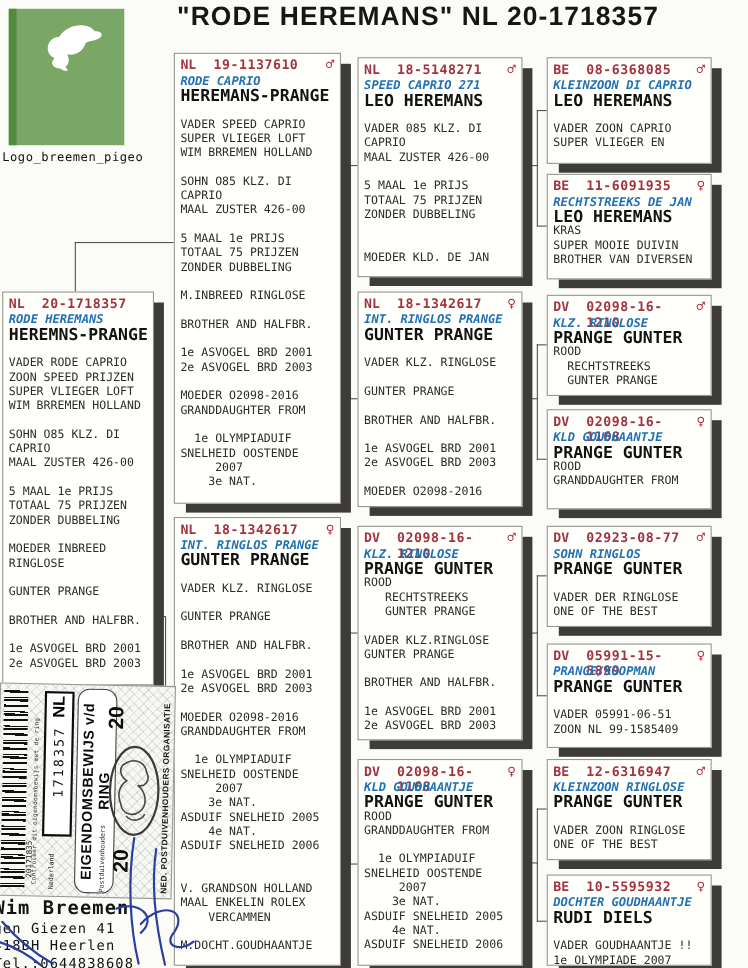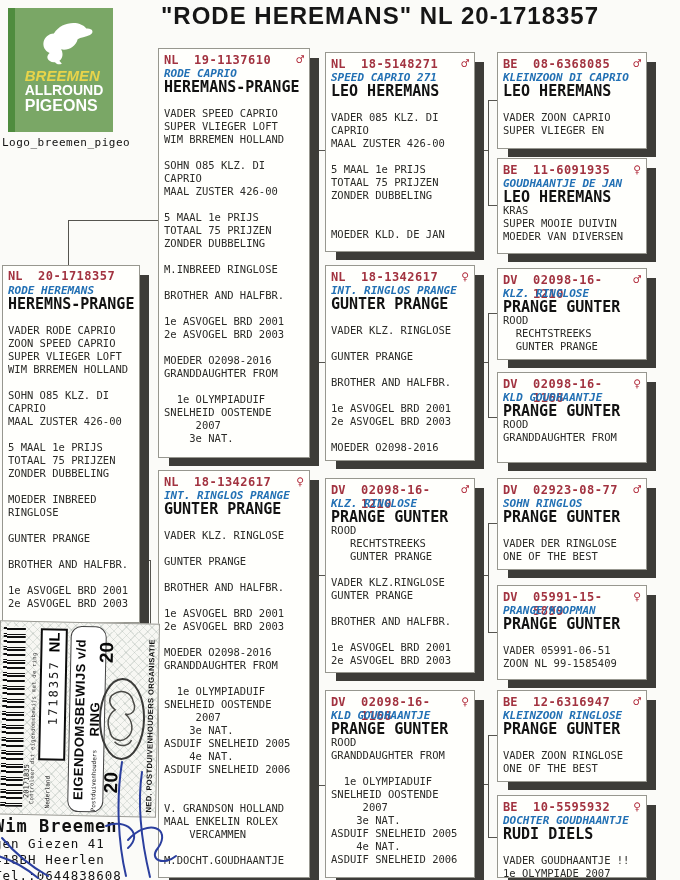--- a/index.html
+++ b/index.html
@@ -94,25 +94,20 @@
 </head>
 <body>
 
 <div class="page-title">"RODE HEREMANS" NL 20-1718357</div>
 
 <div class="logo">
   <svg width="72" height="52" viewBox="0 0 100 72">
     <path fill="#ffffff" d="M30 54 C16 48 20 28 36 27 C46 10 72 8 81 20 C89 19 93 25 86 29 C80 32 73 32 69 35 C66 46 55 51 46 49 C51 58 46 68 36 67 C27 66 24 59 30 54 Z"></path>
     <path fill="#ffffff" d="M38 60 C34 66 40 72 47 69 C44 65 41 62 38 60 Z"></path>
   </svg>
-  <div class="logo-text">
-    <div class="logo-l1">BREEMEN</div>
-    <div class="logo-l2">ALLROUND</div>
-    <div class="logo-l3">PIGEONS</div>
-  </div>
 </div>
 <div class="logo-caption">Logo_breemen_pigeo</div>
 
 <div id="pedigree">
     <div class="seg" style="left: 68px; top: 220px; width: 90px; height: 1px;"></div>
     <div class="seg" style="left: 68px; top: 220px; width: 1px; height: 46px;"></div>
     <div class="seg" style="left: 140px; top: 560px; width: 10px; height: 1px;"></div>
     <div class="seg" style="left: 150px; top: 560px; width: 1px; height: 100px;"></div>
     <div class="seg" style="left: 150px; top: 660px; width: 9px; height: 1px;"></div>
     <div class="seg" style="left: 311px; top: 252px; width: 8px; height: 1px;"></div>
@@ -141,21 +136,21 @@
     <div class="seg" style="left: 488px; top: 837px; width: 10px; height: 1px;"></div>
     <div class="card" style="left: 2px; top: 265px; width: 138px; height: 358px;">
       <div class="hdr">
         <span class="cc">NL</span>
         <span class="num">20-1718357</span>
       </div>
       <div class="nm">RODE HEREMANS</div>
       <div class="ow">HEREMNS-PRANGE</div>
       <div class="ln"></div>
       <div class="ln">VADER RODE CAPRIO</div>
-      <div class="ln">ZOON SPEED CAPRIO</div>
+      <div class="ln">ZOON SPEED PRIJZEN</div>
       <div class="ln">SUPER VLIEGER LOFT</div>
       <div class="ln">WIM BRREMEN HOLLAND</div>
       <div class="ln"></div>
       <div class="ln">SOHN O85 KLZ. DI</div>
       <div class="ln">CAPRIO</div>
       <div class="ln">MAAL ZUSTER 426-00</div>
       <div class="ln"></div>
       <div class="ln">5 MAAL 1e PRIJS</div>
       <div class="ln">TOTAAL 75 PRIJZEN</div>
       <div class="ln">ZONDER DUBBELING</div>
@@ -332,25 +327,25 @@
       <div class="ln"></div>
       <div class="ln">VADER ZOON CAPRIO</div>
       <div class="ln">SUPER VLIEGER EN</div>
     </div>
     <div class="card" style="left: 497px; top: 158px; width: 150px; height: 96px;">
       <div class="hdr">
         <span class="cc">BE</span>
         <span class="num">11-6091935</span>
         <span class="sex">♀</span>
       </div>
-      <div class="nm">GOUDHAANTJE DE JAN</div>
+      <div class="nm">RECHTSTREEKS DE JAN</div>
       <div class="ow">LEO HEREMANS</div>
       <div class="ln">KRAS</div>
       <div class="ln">SUPER MOOIE DUIVIN</div>
-      <div class="ln">MOEDER VAN DIVERSEN</div>
+      <div class="ln">BROTHER VAN DIVERSEN</div>
     </div>
     <div class="card" style="left: 497px; top: 268px; width: 150px; height: 92px;">
       <div class="hdr">
         <span class="cc">DV</span>
         <span class="num">02098-16-1210</span>
         <span class="sex">♂</span>
       </div>
       <div class="nm">KLZ. RINGLOSE</div>
       <div class="ow">PRANGE GUNTER</div>
       <div class="ln">ROOD</div>

